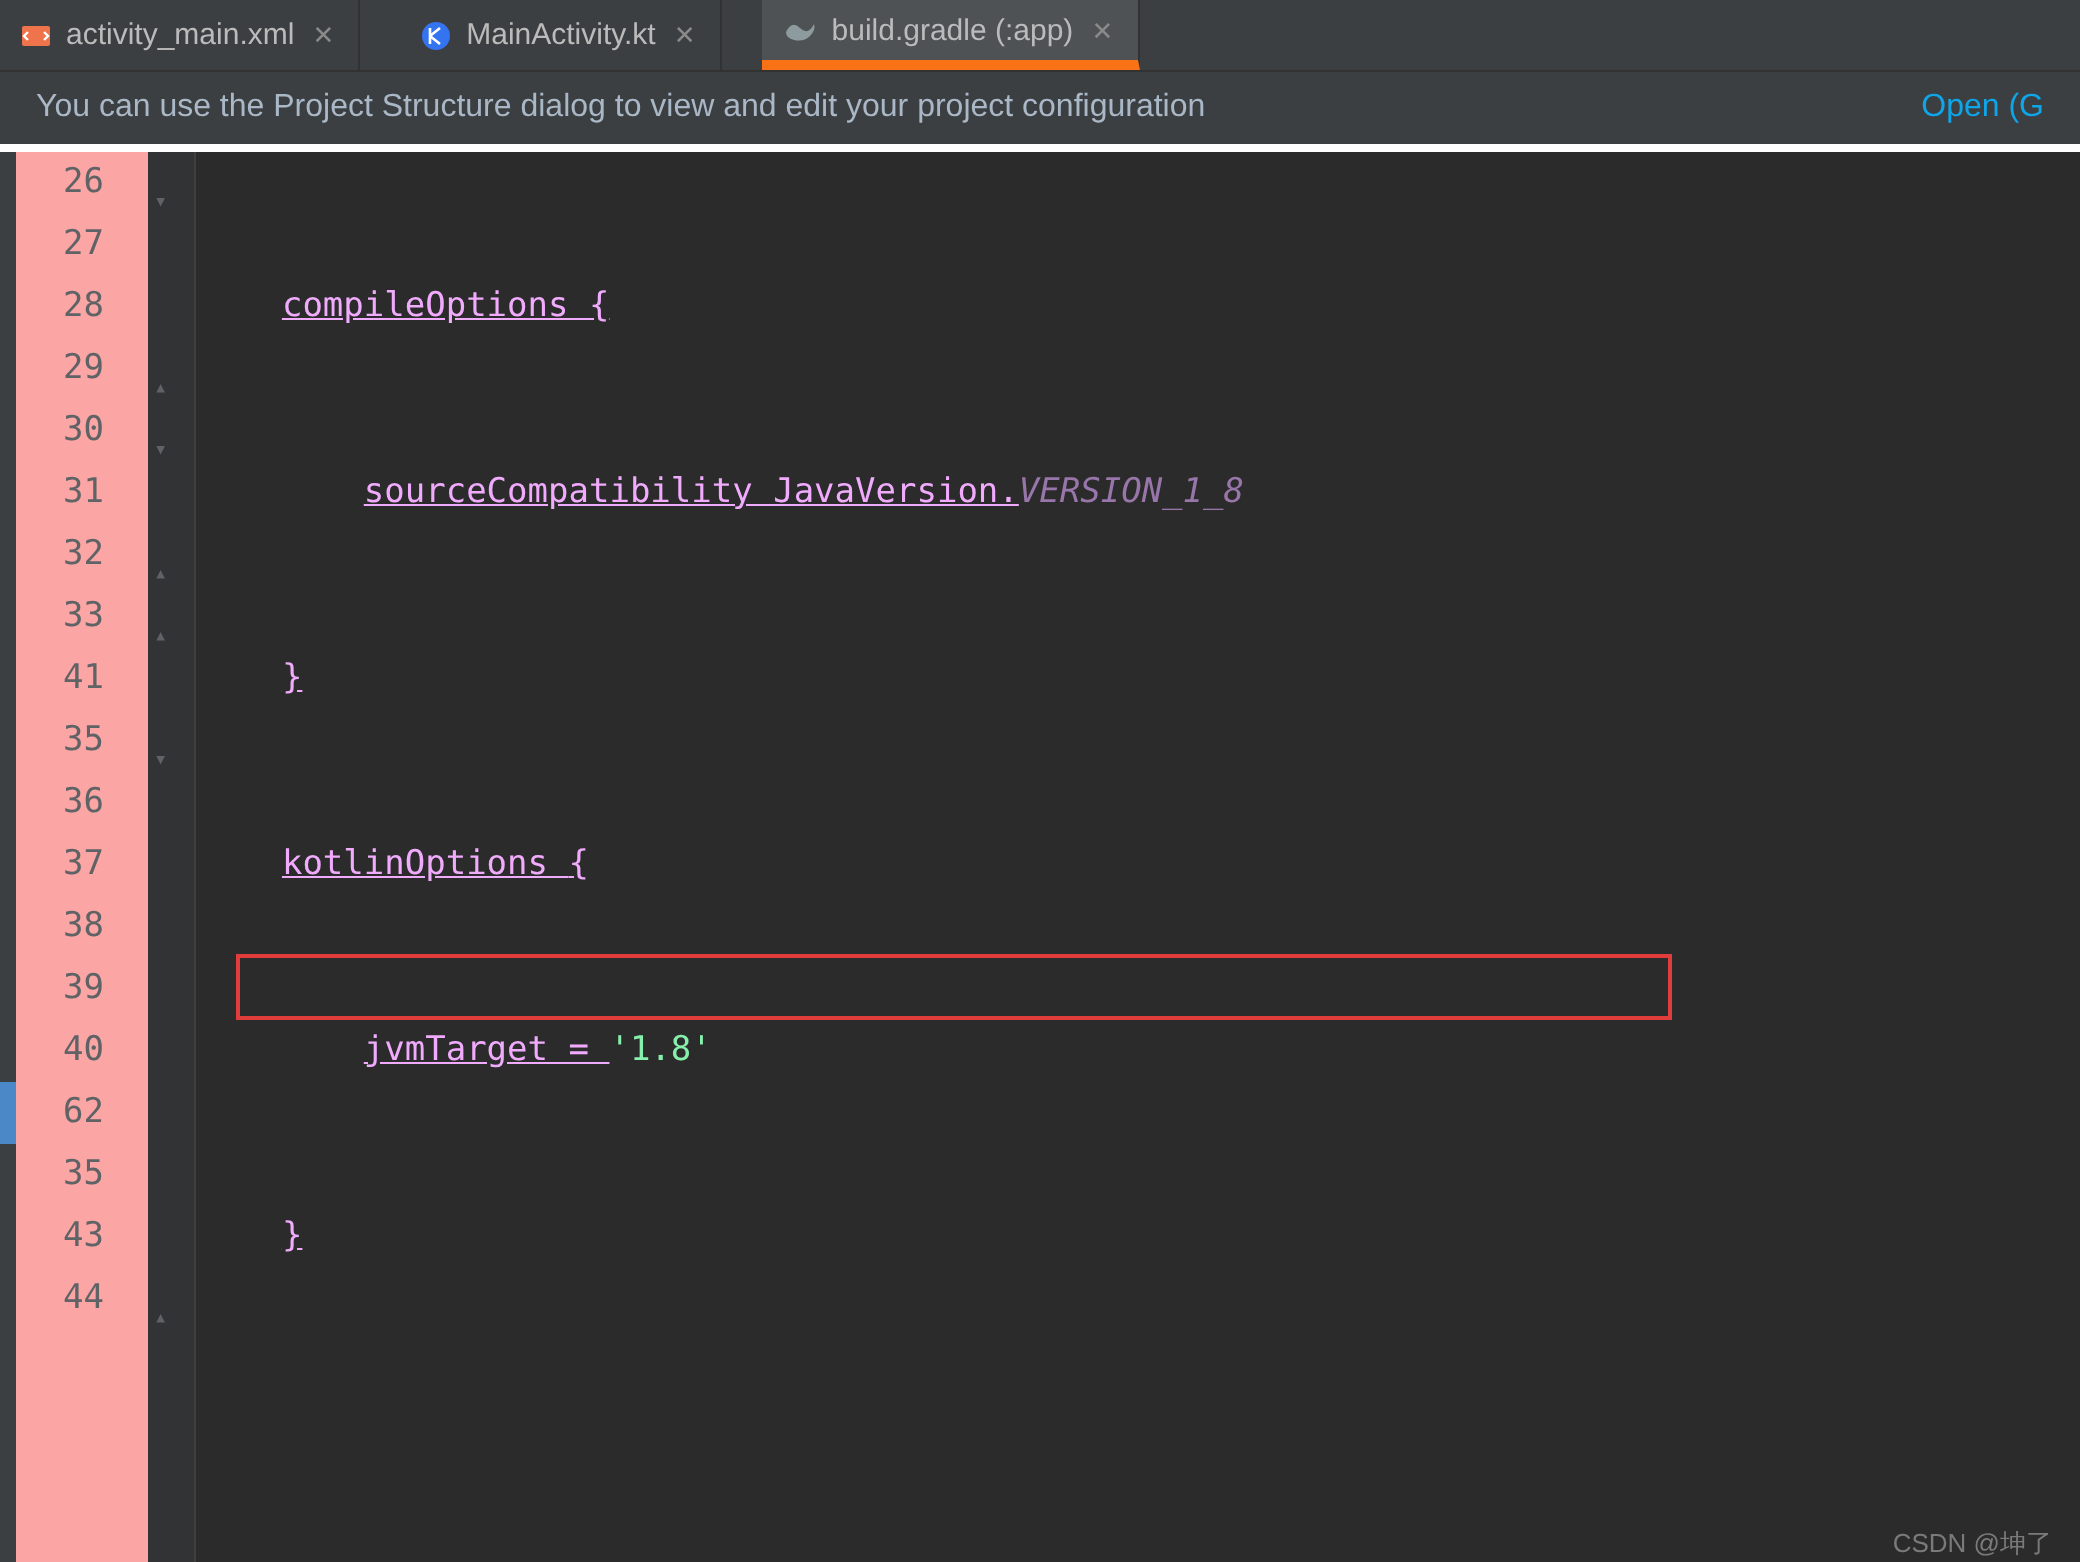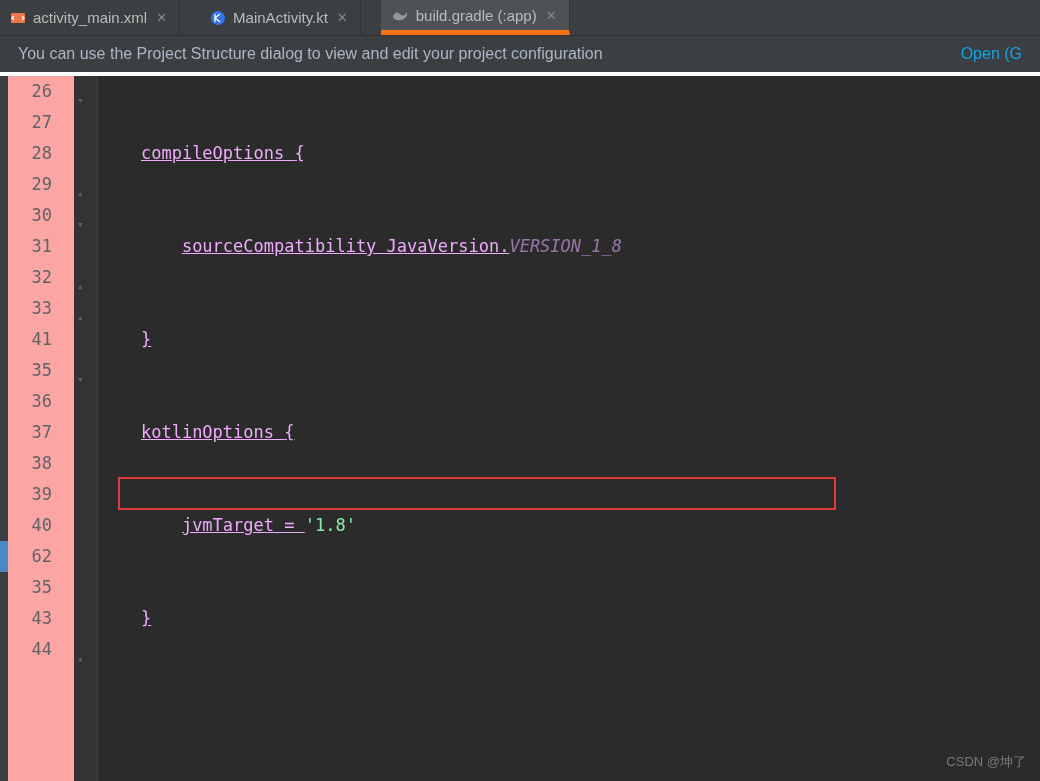--- a/index.html
+++ b/index.html
@@ -110,21 +110,21 @@
   .enum { color: #9876aa; font-style: italic; }
   .hl-box {
     position: absolute;
     border: 2px solid #e13c3c;
     background: transparent;
     pointer-events: none;
   }
   .watermark {
     position: absolute;
     right: 14px;
-    bottom: 10px;
+    bottom: 0;
     font-size: 13px;
     color: #7a7a7a;
     font-family: sans-serif;
   }
   .side-strip {
     position: absolute;
     left: 0; top: 76px;
     width: 8px;
     background: #3c3f41;
   }

